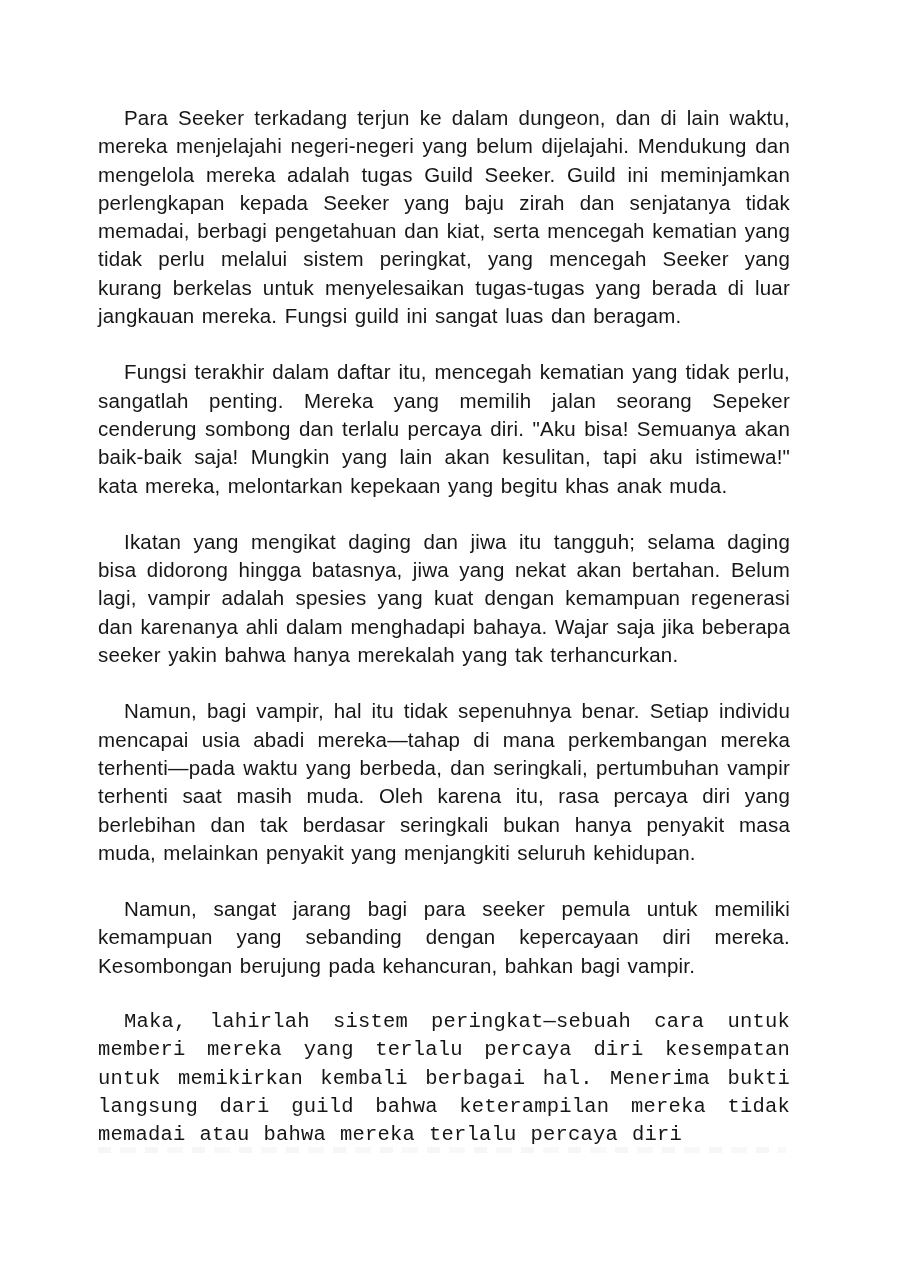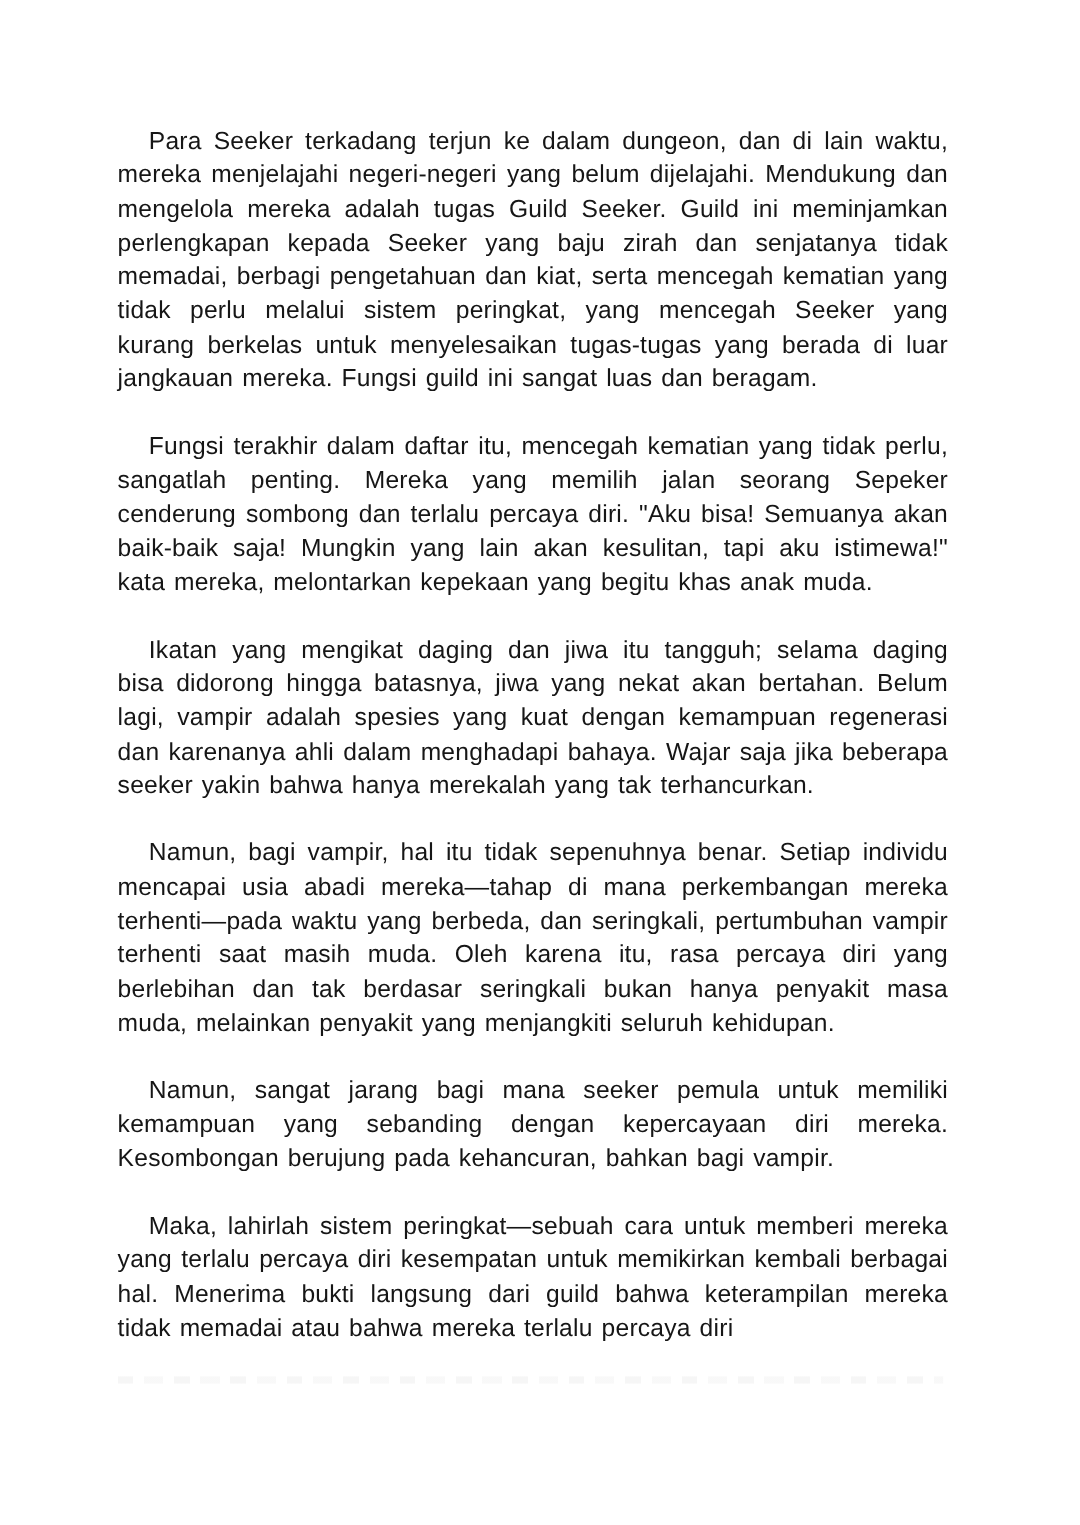--- a/index.html
+++ b/index.html
@@ -27,20 +27,21 @@
     word-spacing: 1.5px;
     text-align: justify;
     text-align-last: left;
   }
   .text-block p {
     margin: 0 0 28px 0;
     text-indent: 26px;
   }
   .text-block p:last-child {
     margin-bottom: 18px;
+    font-family: Liberation Mono, monospace;
   }
   
   .ghost-row {
     position: absolute;
     left: 98px;
     top: 1147px;
     width: 688px;
     height: 6px;
     opacity: 0.5;
     background: repeating-linear-gradient(
@@ -54,17 +55,17 @@
 </style>
 </head>
 <body>
 
 <div class="page">
   <div class="text-block">
     <p>Para Seeker terkadang terjun ke dalam dungeon, dan di lain waktu, mereka menjelajahi negeri-negeri yang belum dijelajahi. Mendukung dan mengelola mereka adalah tugas Guild Seeker. Guild ini meminjamkan perlengkapan kepada Seeker yang baju zirah dan senjatanya tidak memadai, berbagi pengetahuan dan kiat, serta mencegah kematian yang tidak perlu melalui sistem peringkat, yang mencegah Seeker yang kurang berkelas untuk menyelesaikan tugas-tugas yang berada di luar jangkauan mereka. Fungsi guild ini sangat luas dan beragam.</p>
     <p>Fungsi terakhir dalam daftar itu, mencegah kematian yang tidak perlu, sangatlah penting. Mereka yang memilih jalan seorang Sepeker cenderung sombong dan terlalu percaya diri. "Aku bisa! Semuanya akan baik-baik saja! Mungkin yang lain akan kesulitan, tapi aku istimewa!" kata mereka, melontarkan kepekaan yang begitu khas anak muda.</p>
     <p>Ikatan yang mengikat daging dan jiwa itu tangguh; selama daging bisa didorong hingga batasnya, jiwa yang nekat akan bertahan. Belum lagi, vampir adalah spesies yang kuat dengan kemampuan regenerasi dan karenanya ahli dalam menghadapi bahaya. Wajar saja jika beberapa seeker yakin bahwa hanya merekalah yang tak terhancurkan.</p>
     <p>Namun, bagi vampir, hal itu tidak sepenuhnya benar. Setiap individu mencapai usia abadi mereka—tahap di mana perkembangan mereka terhenti—pada waktu yang berbeda, dan seringkali, pertumbuhan vampir terhenti saat masih muda. Oleh karena itu, rasa percaya diri yang berlebihan dan tak berdasar seringkali bukan hanya penyakit masa muda, melainkan penyakit yang menjangkiti seluruh kehidupan.</p>
-    <p>Namun, sangat jarang bagi mana seeker pemula untuk memiliki kemampuan yang sebanding dengan kepercayaan diri mereka. Kesombongan berujung pada kehancuran, bahkan bagi vampir.</p>
+    <p>Namun, sangat jarang bagi para seeker pemula untuk memiliki kemampuan yang sebanding dengan kepercayaan diri mereka. Kesombongan berujung pada kehancuran, bahkan bagi vampir.</p>
     <p>Maka, lahirlah sistem peringkat—sebuah cara untuk memberi mereka yang terlalu percaya diri kesempatan untuk memikirkan kembali berbagai hal. Menerima bukti langsung dari guild bahwa keterampilan mereka tidak memadai atau bahwa mereka terlalu percaya diri</p>
   </div>
   <div class="ghost-row"></div>
 </div>
 
 </body></html>

